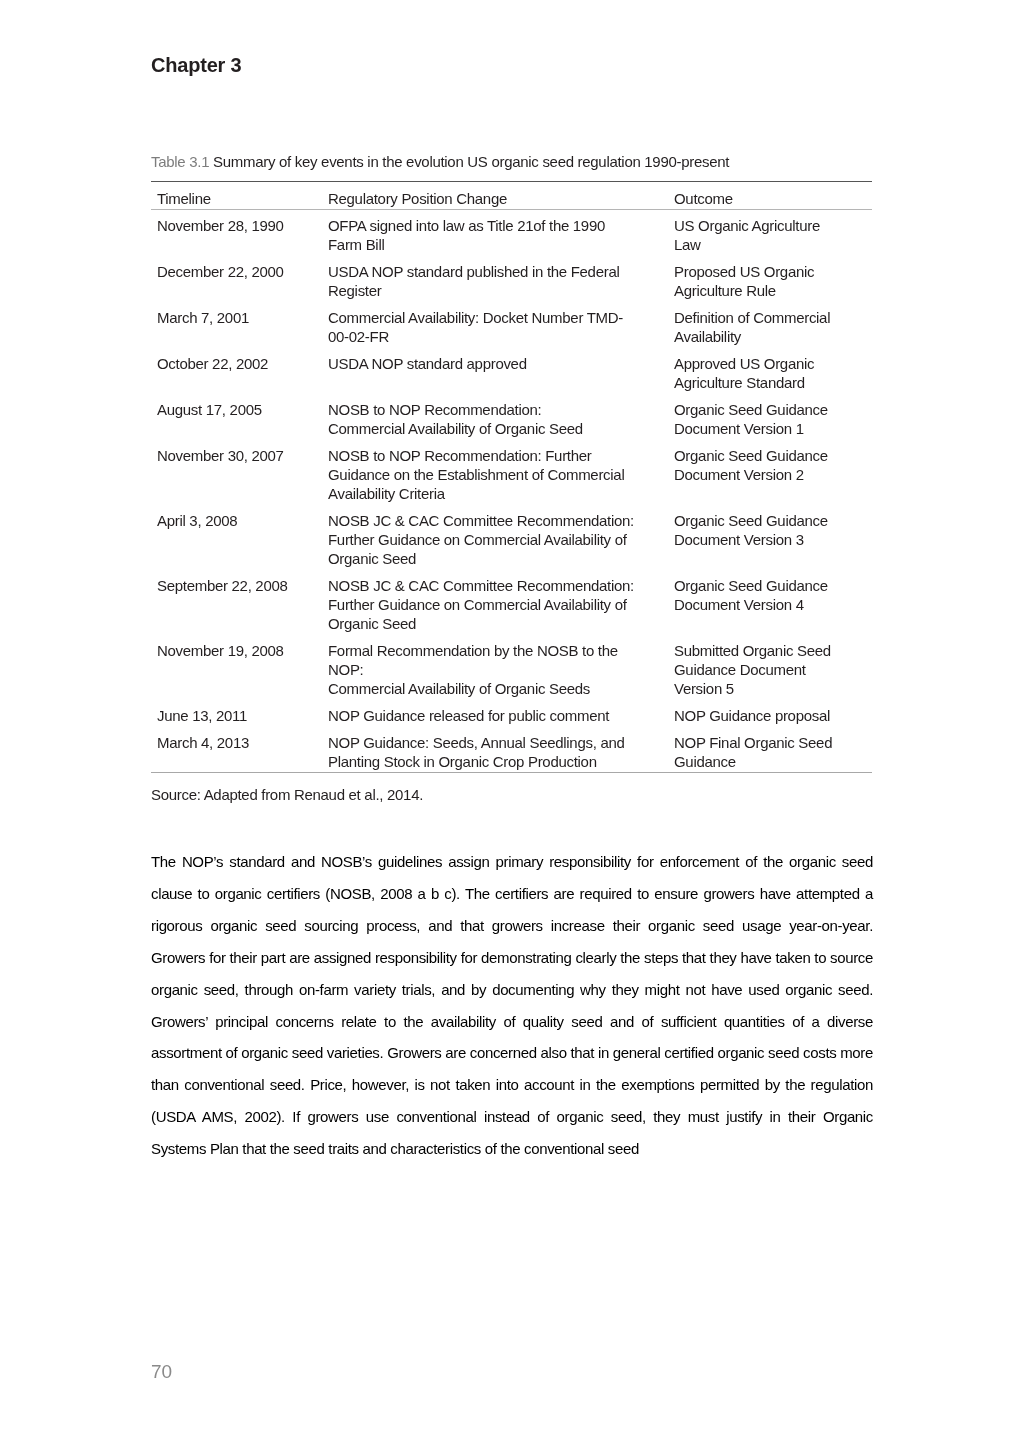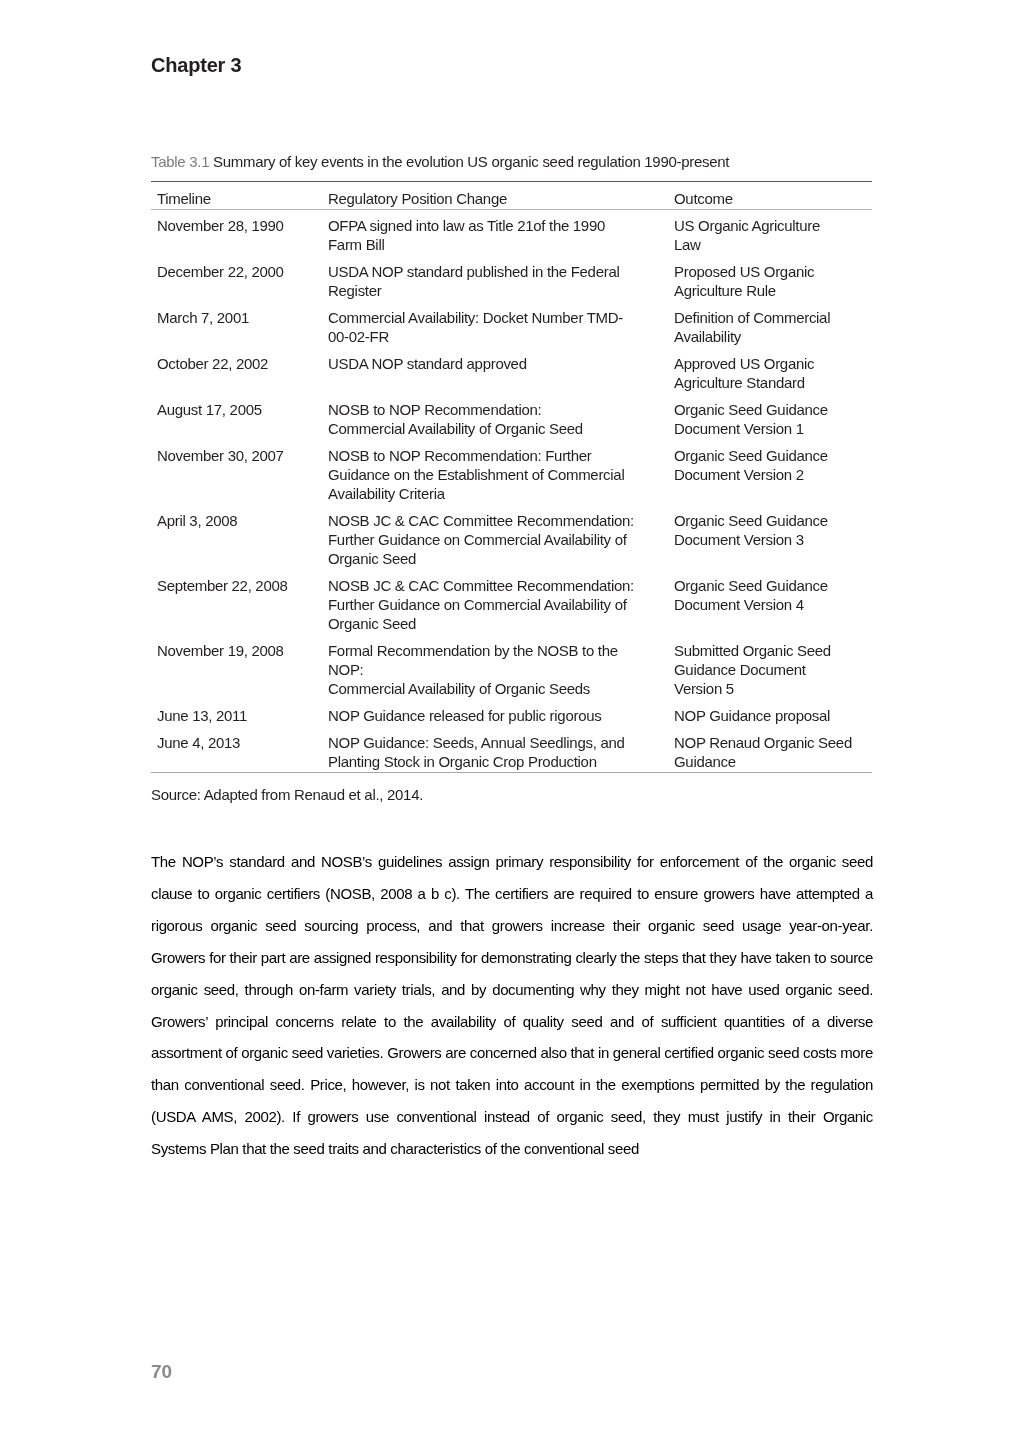--- a/index.html
+++ b/index.html
@@ -16,21 +16,21 @@
                   border-top: 1.5px solid #555; border-bottom: 1px solid #b5b5b5; vertical-align: top; }
   .tbl td { vertical-align: top; padding: 5px 6px 3px 6px; }
   .tbl tbody tr:first-child td { padding-top: 6px; margin-left: 44px; }
   .tbl tbody tr:last-child td { border-bottom: 1.5px solid #a8a8a8; padding-bottom: 1px; }
   .tbl tr.tight td { padding-top: 5px; padding-bottom: 0; }
   .c1 { width: 159px; }
   .c2 { width: 334px; }
   .src { position: absolute; left: 151px; top: 786px; font-size: 15px; letter-spacing: -0.3px; }
   .body-text { position: absolute; left: 151px; top: 846px; width: 722px; font-size: 15px;
                line-height: 31.9px; text-align: justify; letter-spacing: -0.35px; color: #000000; }
-  .pagenum { position: absolute; left: 151px; top: 1361px; font-size: 19px; font-weight: bold; color: #8a8a8a; }
+  .pagenum { position: absolute; left: 151px; top: 1361px; font-size: 19px; font-weight: normal; color: #8a8a8a; }
   .ln { display: block; }
 </style>
 </head>
 <body>
 
 <div class="chapter">Chapter 3</div>
 
 <div class="caption"><span class="label">Table 3.1</span><span> Summary of key events in the evolution US organic seed regulation 1990-present</span></div>
 
 <table class="tbl">
@@ -141,34 +141,34 @@
         </td>
         <td>
           <span class="ln">Submitted Organic Seed</span>
           <span class="ln">Guidance Document</span>
           <span class="ln">Version 5</span>
         </td>
       </tr>
       <tr>
         <td>June 13, 2011</td>
         <td>
-          <span class="ln">NOP Guidance released for public rigorous</span>
+          <span class="ln">NOP Guidance released for public comment</span>
         </td>
         <td>
           <span class="ln">NOP Guidance proposal</span>
         </td>
       </tr>
       <tr class="tight">
-        <td>June 4, 2013</td>
+        <td>March 4, 2013</td>
         <td>
           <span class="ln">NOP Guidance: Seeds, Annual Seedlings, and</span>
           <span class="ln">Planting Stock in Organic Crop Production</span>
         </td>
         <td>
-          <span class="ln">NOP Renaud Organic Seed</span>
+          <span class="ln">NOP Final Organic Seed</span>
           <span class="ln">Guidance</span>
         </td>
       </tr>
     </tbody>
 </table>
 
 <div class="src">Source: Adapted from Renaud et al., 2014.</div>
 
 <div class="body-text">The NOP’s standard and NOSB’s guidelines assign primary responsibility for enforcement of the organic seed clause to organic certifiers (NOSB, 2008 a b c). The certifiers are required to ensure growers have attempted a rigorous organic seed sourcing process, and that growers increase their organic seed usage year-on-year. Growers for their part are assigned responsibility for demonstrating clearly the steps that they have taken to source organic seed, through on-farm variety trials, and by documenting why they might not have used organic seed. Growers’ principal concerns relate to the availability of quality seed and of sufficient quantities of a diverse assortment of organic seed varieties. Growers are concerned also that in general certified organic seed costs more than conventional seed. Price, however, is not taken into account in the exemptions permitted by the regulation (USDA AMS, 2002). If growers use conventional instead of organic seed, they must justify in their Organic Systems Plan that the seed traits and characteristics of the conventional seed</div>
 

